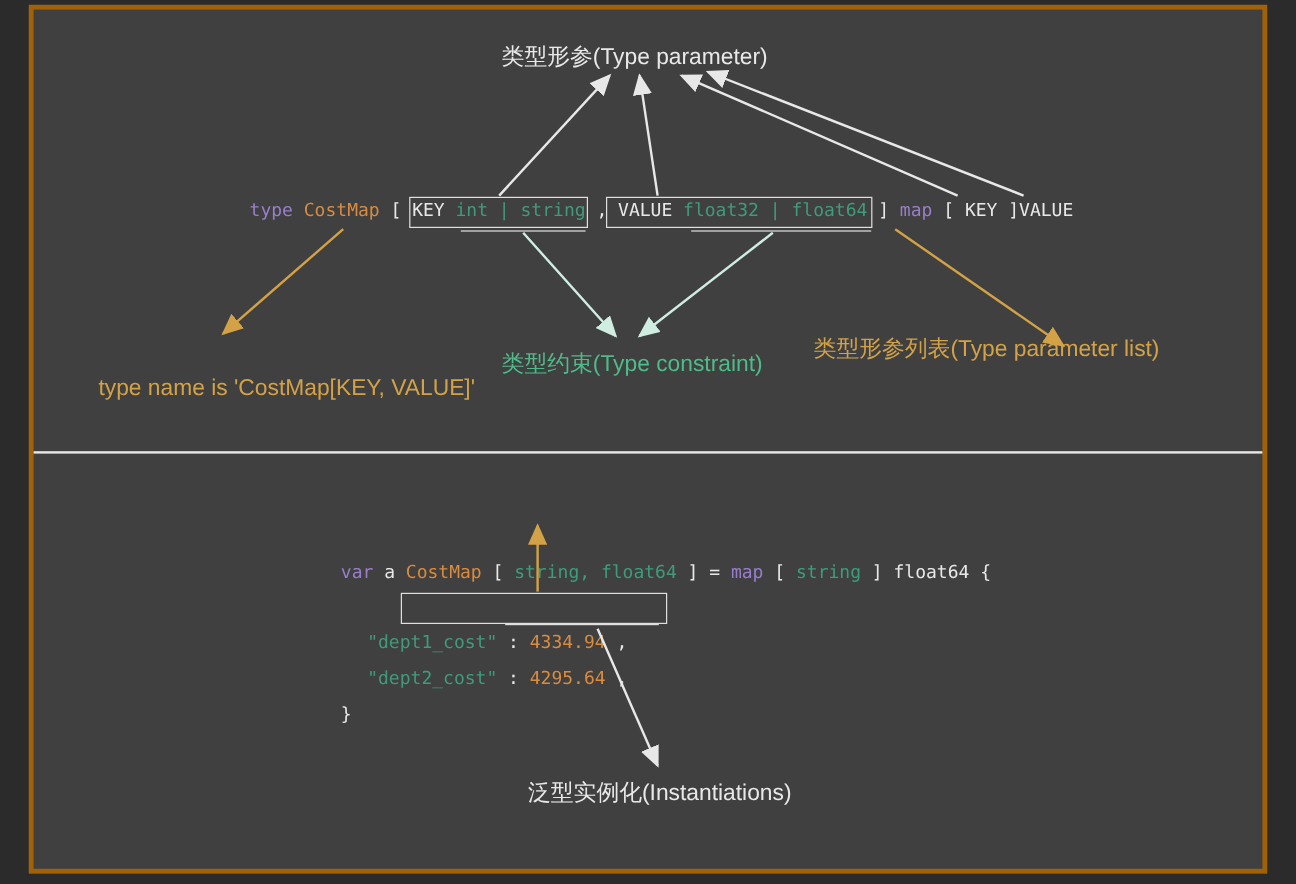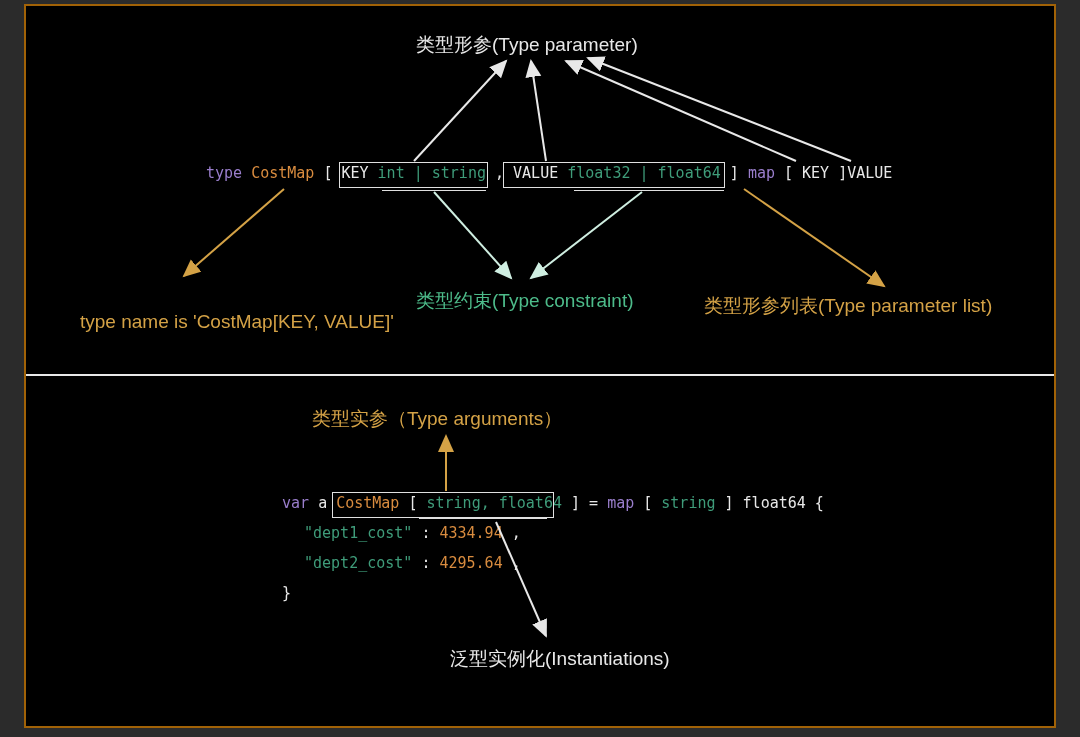--- a/index.html
+++ b/index.html
@@ -11,22 +11,22 @@
     height: 737px;
     position: relative;
     overflow: hidden;
   }
   .frame {
     position: absolute;
     top: 4px;
     left: 24px;
     width: 1032px;
     height: 724px;
-    border: 2px solid #a16207;
-    background: #000000;
+    border: 4px solid #a16207;
+    background: #404040;
   }
   .label {
     position: absolute;
     font-size: 19px;
     white-space: nowrap;
   }
   .label-white { color: #e8e8e8; }
   .label-yellow { color: #d4a246; }
   .label-green { color: #4dbb8a; }
   .code {
@@ -120,27 +120,26 @@
     <line x1="718" y1="183" x2="858" y2="280" stroke="#d4a246" stroke-width="2" marker-end="url(#arrw-yellow)"></line>
 
     <line x1="408" y1="186" x2="485" y2="272" stroke="#cfeee1" stroke-width="2" marker-end="url(#arrw-green)"></line>
     <line x1="616" y1="186" x2="505" y2="272" stroke="#cfeee1" stroke-width="2" marker-end="url(#arrw-green)"></line>
   </svg>
 
   <div class="label label-green" style="left:390px; top:282px;">类型约束(Type constraint)</div>
 
   <div class="label label-yellow" style="left:54px; top:305px;">type name is 'CostMap[KEY, VALUE]'</div>
 
-  <div class="label label-yellow" style="left:650px; top:287px;margin-left:28px;">类型形参列表(Type parameter list)</div>
+  <div class="label label-yellow" style="left:650px; top:270px;">类型形参列表(Type parameter list)</div>
 
   <div class="divider" style="top:368px;"></div>
 
-  <div class="label label-yellow" style="left:286px; top:400px;">类型实参（Type arguments）</div>
 
-  <div class="code" style="left:256px; top:488px;">
+  <div class="code" style="left:256px; top:460px;">
     <span class="kw-purple">var</span>
     <span class="kw-white"> a </span>
     <span class="kw-orange">CostMap</span>
     <span class="kw-white">[</span>
     <span class="kw-teal">string, float64</span>
     <span class="kw-white">]</span>
     <span class="kw-white"> = </span>
     <span class="kw-purple">map</span>
     <span class="kw-white">[</span>
     <span class="kw-teal">string</span>
@@ -168,15 +167,15 @@
 
   <div class="underline" style="left:393px; top:512px; width:128px;"></div>
 
   <svg class="arrow" style="left:0; top:0;" width="1032" height="724">
 
     <line x1="420" y1="485" x2="420" y2="430" stroke="#d4a246" stroke-width="2" marker-end="url(#arrw-yellow)"></line>
 
     <line x1="470" y1="516" x2="520" y2="630" stroke="#e8e8e8" stroke-width="2" marker-end="url(#arrw-white)"></line>
   </svg>
 
-  <div class="label label-white" style="left:424px; top:640px;">泛型实例化(Instantiations)</div>
+  <div class="label label-white" style="left:412px; top:640px;">泛型实例化(Instantiations)</div>
 
 </div>
 
 </body></html>

